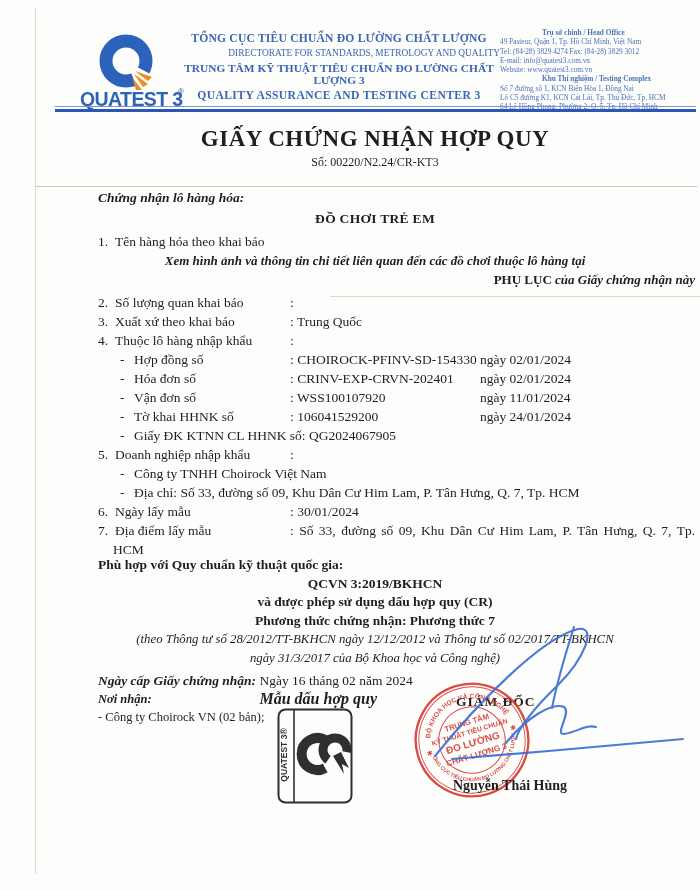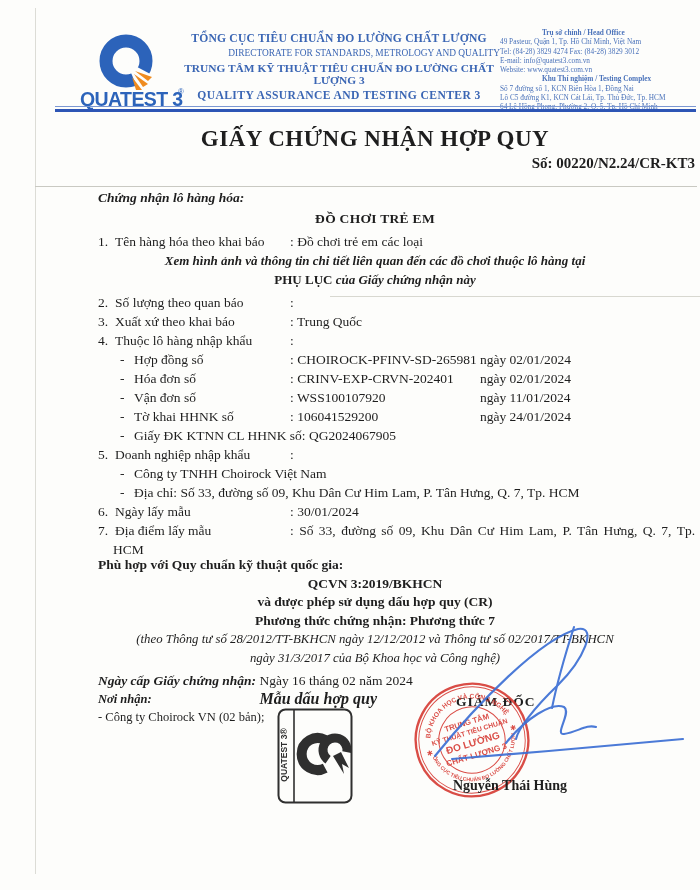--- a/index.html
+++ b/index.html
@@ -17,32 +17,32 @@
   .addr-block{position:absolute;left:500px;top:28px;width:196px;color:#4a72ba;font-size:7.3px;line-height:9.3px;}
   .addr-block .b{font-weight:bold;margin-left:42px;}
   .blue-rule{position:absolute;left:55px;top:106px;width:641px;}
   .blue-rule .thin{height:1px;background:#7b97d2;}
   .blue-rule .gap{height:2px;}
   .blue-rule .thick{height:3px;background:#2d55b5;}
 
   
   .title-main{position:absolute;left:55px;top:126px;width:640px;text-align:center;
               font-size:23px;font-weight:bold;letter-spacing:.5px;}
-  .title-num{position:absolute;left:55px;top:155px;width:640px;text-align:right;
-             font-size:15px;font-weight:bold;}
+  .title-num{position:absolute;left:55px;top:155px;width:640px;text-align:center;
+             font-size:12px;font-weight:normal;}
   .hr1{position:absolute;left:35px;top:186px;width:662px;height:1px;background:#c9c9c2;}
   .hr2{position:absolute;left:330px;top:296px;width:370px;height:1px;background:#d8d8d0;}
 
   
   .doc-body{position:absolute;left:55px;top:188px;width:640px;font-size:13.5px;line-height:19px;}
   .bi{font-weight:bold;font-style:italic;}
   .cert-label{margin-left:43px;}
   .product{text-align:center;font-weight:bold;margin-top:2px;letter-spacing:.3px;}
   .note1{text-align:center;font-weight:bold;font-style:italic;font-size:13px;}
-  .note2{text-align:center;font-size:13px;}
+  .note2{text-align:right;font-size:13px;}
   .note2 .pl{font-weight:bold;font-style:normal;}
   .note2 .rest{font-weight:bold;font-style:italic;}
   .r{display:flex;margin-left:43px;}
   .r .num{width:17px;flex:none;}
   .r .lbl{width:175px;flex:none;}
   .r .val{width:190px;flex:none;}
   .sr{display:flex;margin-left:65px;}
   .sr .dash{width:14px;flex:none;}
   .sr .lbl{width:156px;flex:none;}
   .sr .val{width:190px;flex:none;}
@@ -120,45 +120,44 @@
   <div class="hr1"></div>
   <div class="hr2"></div>
 
   <div class="doc-body">
     <div class="cert-label bi">Chứng nhận lô hàng hóa:</div>
     <div class="product">ĐỒ CHƠI TRẺ EM</div>
 
     <div class="r mt4">
       <span class="num">1.</span>
       <span class="lbl">Tên hàng hóa theo khai báo</span>
-      <span class="val">: Đồ chơi trẻ em các loại</span>
     </div>
     <div class="note1">Xem hình ảnh và thông tin chi tiết liên quan đến các đồ chơi thuộc lô hàng tại</div>
     <div class="note2"><span class="pl">PHỤ LỤC</span><span class="rest"> của Giấy chứng nhận này</span></div>
 
     <div class="r mt4">
       <span class="num">2.</span>
-      <span class="lbl">Số lượng theo quan báo</span>
+      <span class="lbl">Số lượng quan khai báo</span>
       <span class="val">:</span>
     </div>
     <div class="r">
       <span class="num">3.</span>
       <span class="lbl">Xuất xứ theo khai báo</span>
       <span class="val">: Trung Quốc</span>
     </div>
     <div class="r">
       <span class="num">4.</span>
       <span class="lbl">Thuộc lô hàng nhập khẩu</span>
       <span class="val">:</span>
     </div>
 
     <div class="sr">
       <span class="dash">-</span>
       <span class="lbl">Hợp đồng số</span>
-      <span class="val">: CHOIROCK-PFINV-SD-265981</span>
+      <span class="val">: CHOIROCK-PFINV-SD-154330</span>
       <span class="dt">ngày 02/01/2024</span>
     </div>
     <div class="sr">
       <span class="dash">-</span>
       <span class="lbl">Hóa đơn số</span>
       <span class="val">: CRINV-EXP-CRVN-202401</span>
       <span class="dt">ngày 02/01/2024</span>
     </div>
     <div class="sr">
       <span class="dash">-</span>

